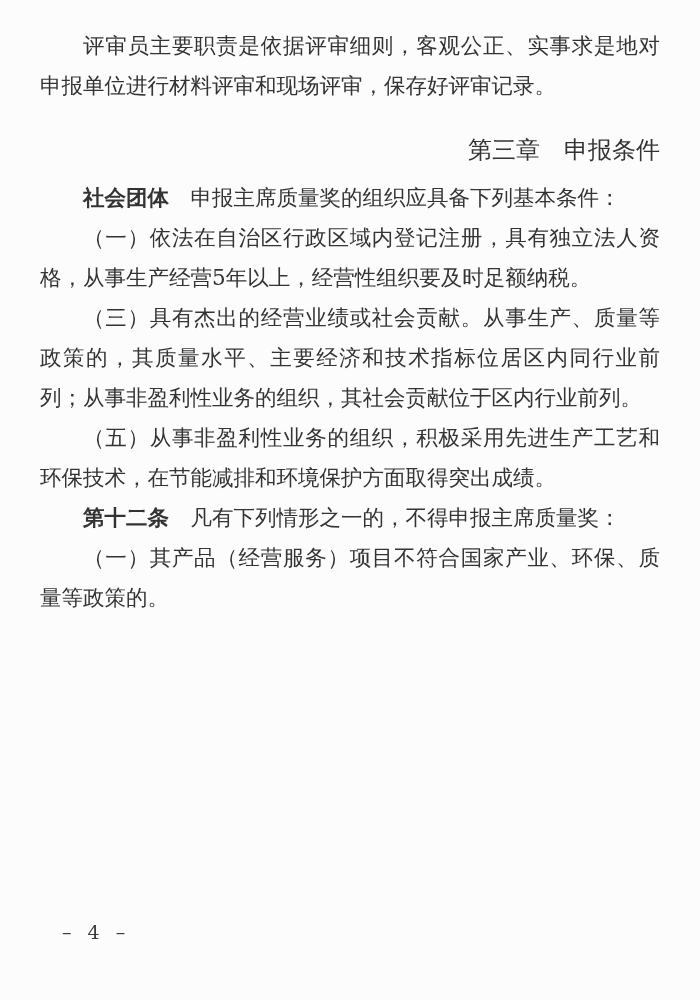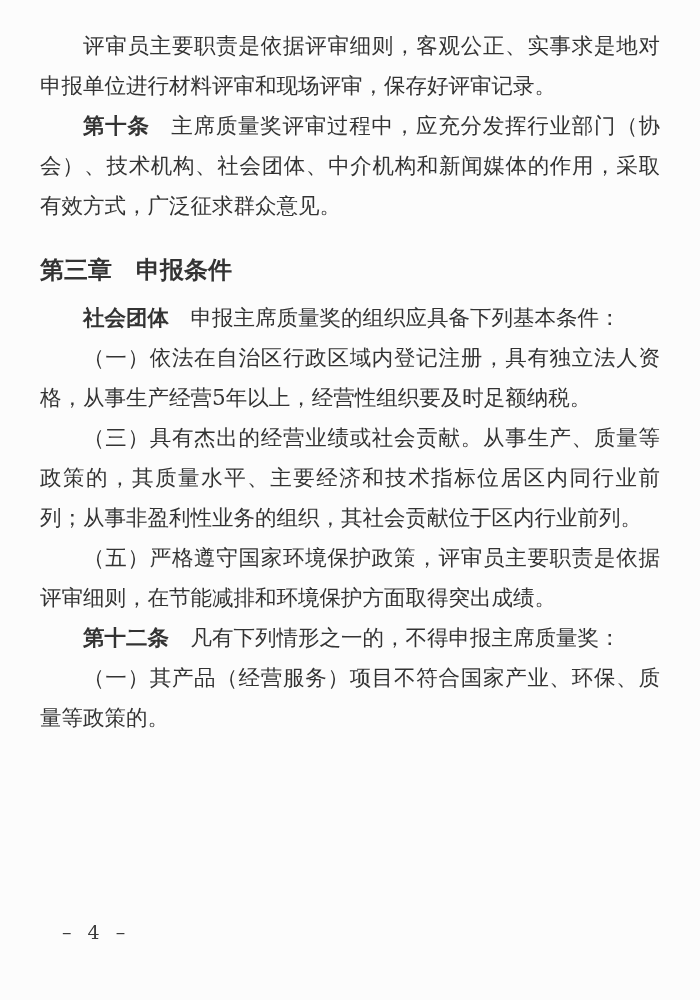--- a/index.html
+++ b/index.html
@@ -33,44 +33,43 @@
     margin: 0;
     word-break: normal;
     overflow-wrap: break-word;
   }
   .para .lead {
     font-weight: bold;
     margin-right: 1em;
   }
   .chapter-heading {
     font-size: 24px;
-    font-weight: bold;
-    text-align: left;
+    font-weight: normal;
+    text-align: right;
     line-height: 40px;
     margin: 24px 0 8px 0;
   }
   .page-number {
     position: absolute;
     left: 62px;
     top: 921px;
     font-size: 19px;
     letter-spacing: 5px;
     color: #3c3c3c;
     white-space: pre;
   }
 </style>
 </head>
 <body>
 
 <div class="page">
   <div class="doc-body" id="doc-body">
       <div class="para">评审员主要职责是依据评审细则，客观公正、实事求是地对申报单位进行材料评审和现场评审，保存好评审记录。</div>
-      <div class="para"><b class="lead">第十条</b>主席质量奖评审过程中，应充分发挥行业部门（协会）、技术机构、社会团体、中介机构和新闻媒体的作用，采取有效方式，广泛征求群众意见。</div>
       <div class="chapter-heading">第三章　申报条件</div>
       <div class="para"><b class="lead">社会团体</b>申报主席质量奖的组织应具备下列基本条件：</div>
       <div class="para">（一）依法在自治区行政区域内登记注册，具有独立法人资格，从事生产经营5年以上，经营性组织要及时足额纳税。</div>
       <div class="para">（三）具有杰出的经营业绩或社会贡献。从事生产、质量等政策的，其质量水平、主要经济和技术指标位居区内同行业前列；从事非盈利性业务的组织，其社会贡献位于区内行业前列。</div>
-      <div class="para">（五）严格遵守国家环境保护政策，评审员主要职责是依据评审细则，在节能减排和环境保护方面取得突出成绩。</div>
+      <div class="para">（五）从事非盈利性业务的组织，积极采用先进生产工艺和环保技术，在节能减排和环境保护方面取得突出成绩。</div>
       <div class="para"><b class="lead">第十二条</b>凡有下列情形之一的，不得申报主席质量奖：</div>
       <div class="para">（一）其产品（经营服务）项目不符合国家产业、环保、质量等政策的。</div>
     </div>
   <div class="page-number">– 4 –</div>
 </div>
 
 </body></html>

